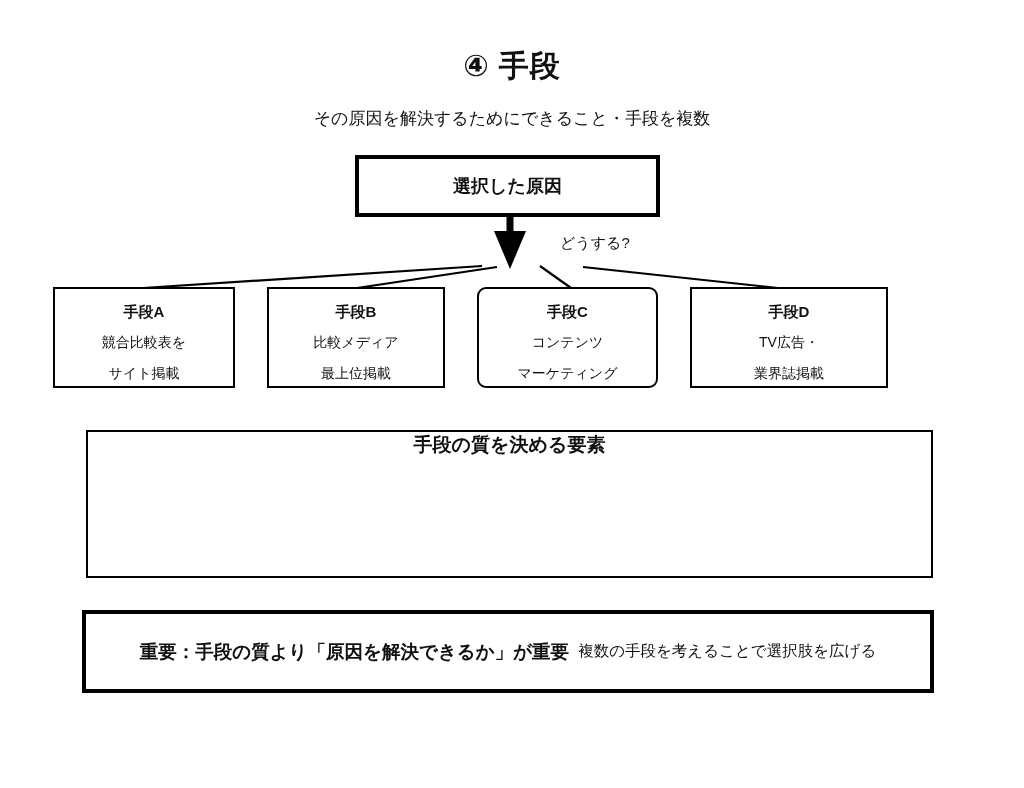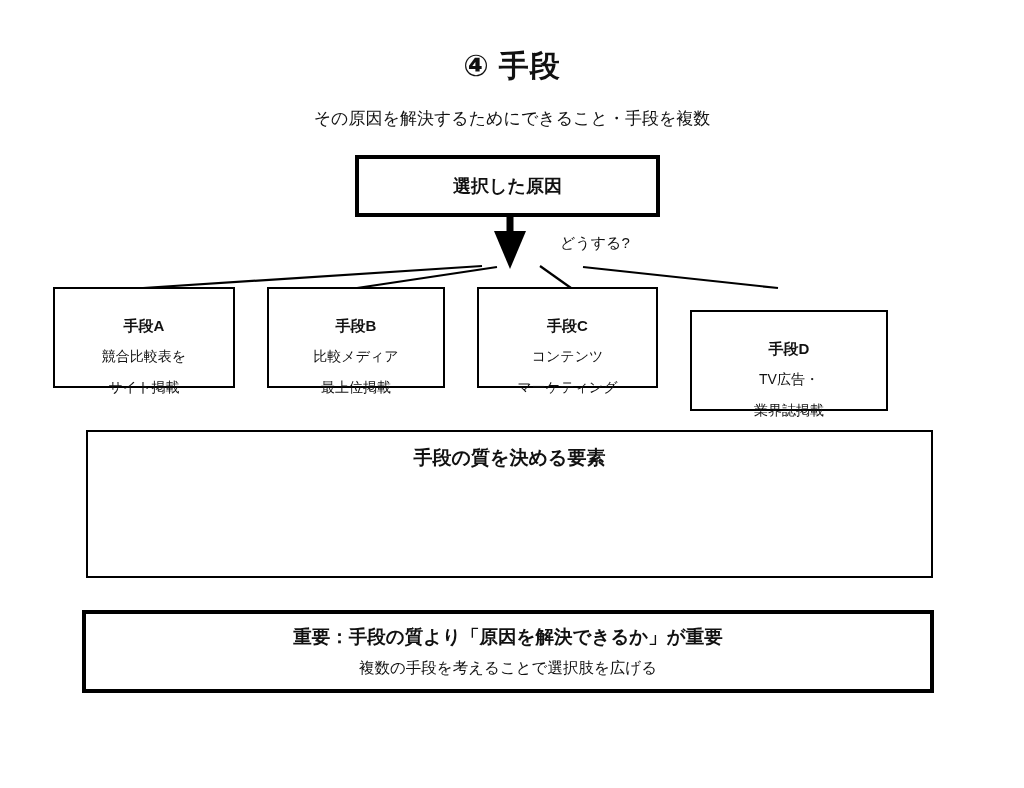--- a/index.html
+++ b/index.html
@@ -50,39 +50,38 @@
     font-size: 15px;
   }
   .mean-box {
     position: absolute;
     top: 287px; height: 101px;
     border: 2.5px solid #000;
     box-sizing: border-box;
     background: #fff;
     display: flex; flex-direction: column; align-items: center;
     text-align: center;
-    padding-top: 28px;
+    padding-top: 14px;
   }
   .mean-box.a { left: 53px;  width: 182px; }
   .mean-box.b { left: 267px; width: 178px; }
-  .mean-box.c { left: 477px; width: 181px; }
-  .mean-box.d { left: 690px; width: 198px; margin-top: 23px; }
+  .mean-box.c { left: 477px; width: 181px; border-radius: 9px; }
+  .mean-box.d { left: 690px; width: 198px; }
   .mean-title { font-size: 15px; font-weight: bold; margin-bottom: 12px; }
   .mean-line  { font-size: 14px; margin-bottom: 13px; }
   .quality-box {
     position: absolute;
     left: 86px; top: 430px;
     width: 847px; height: 148px;
     border: 2px solid #000;
     box-sizing: border-box;
     background: #fff;
   }
   .quality-title {
     text-align: center;
-    margin-top: 13px;
     font-size: 19px;
     font-weight: bold;
   }
   .quality-list {
     margin: 17px 0 0 22px;
     padding: 0;
     list-style: none;
   }
   .quality-list li {
     font-size: 15.5px;
@@ -90,21 +89,21 @@
     line-height: 31px;
   }
   .bullet-marker { font-size: 12px; margin-right: 7px; vertical-align: 1px; }
   .important-box {
     position: absolute;
     left: 82px; top: 610px;
     width: 852px; height: 83px;
     border: 4px solid #000;
     box-sizing: border-box;
     background: #fff;
-    display: flex; flex-direction: column; align-items: center; justify-content: center;
+    display: flex; align-items: center; justify-content: center;
     gap: 9px;
     text-align: center;
   }
   .important-title { font-size: 18.5px; font-weight: bold; }
   .important-sub   { font-size: 15.5px; font-family: Liberation Mono, monospace; }
 </style>
 </head>
 <body>
 
 <div class="canvas">

